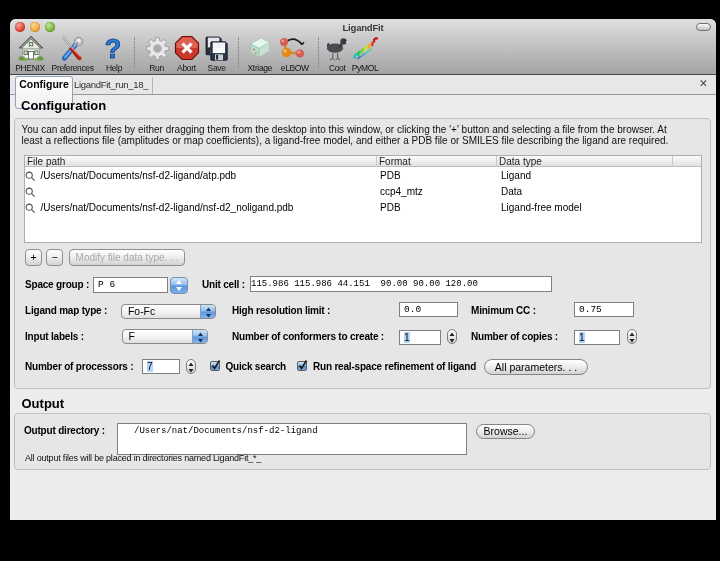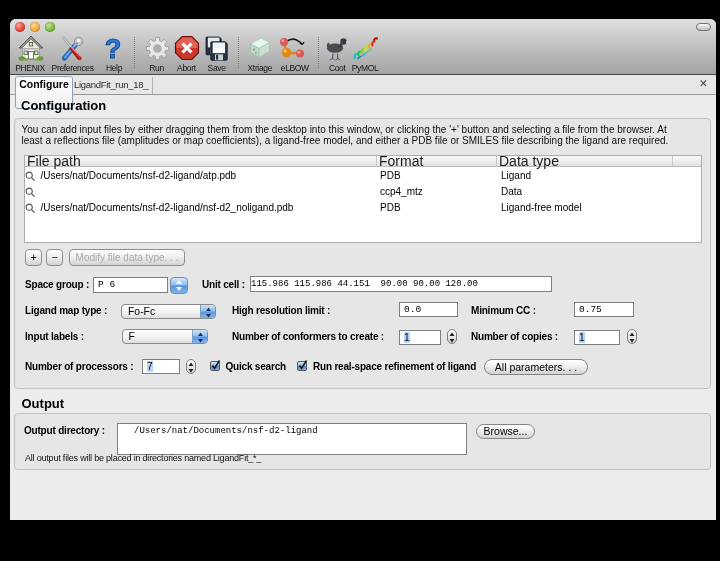--- a/index.html
+++ b/index.html
@@ -33,21 +33,21 @@
   border:1px solid #c0c0c0; border-radius:4px; }
 .small { font-size:10px; color:#101010; }
 .note { font-size:9px; letter-spacing:-0.2px; color:#101010; }
 .blab { font-size:10px; letter-spacing:-0.2px; font-weight:bold; color:#000; }
 
 #ftable { position:absolute; left:14px; top:136px; width:678px; height:88px;
   background:#fff; border:1px solid #adadad; }
 #fhead { position:absolute; left:0; top:0; width:676px; height:11px;
   background:linear-gradient(#fbfbfb,#e2e2e2); border-bottom:1px solid #bcbcbc; }
 .hcell { position:absolute; top:0; height:11px; border-right:1px solid #c8c8c8;
-  font-size:14px; color:#1c1c1c; line-height:11px; padding-left:2px; }
+  font-size:10px; color:#1c1c1c; line-height:11px; padding-left:2px; }
 .frow { position:absolute; left:0; width:676px; height:16px; font-size:10px; color:#000; }
 .fcell { position:absolute; top:0; line-height:16px; white-space:nowrap; }
 
 .btn { position:absolute; height:17px; border:1px solid #8f8f8f; border-radius:4px;
   background:linear-gradient(#ffffff,#efefef 45%,#d3d3d3); font-size:10.5px; color:#000;
   text-align:center; }
 .pillbtn { position:absolute; border:1px solid #858585; border-radius:9px;
   background:linear-gradient(#ffffff,#efefef 45%,#d2d2d2); font-size:10.5px; color:#000;
   text-align:center; }
 .tf { position:absolute; background:#fff; border:1px solid #7f7f7f; font-family:"Liberation Mono",monospace;
@@ -68,20 +68,21 @@
 #sbar { position:absolute; left:0; top:487px; width:706px; height:14px;
   background:#ededed; border-top:1px solid #8d8d8d; font-size:9.5px; color:#0e0e0e; }
 </style></head><body>
 
 <div id="win">
 
   <div id="tb">
     <div class="light" style="left:4.8px;background:radial-gradient(circle at 35% 30%, #fba49b, #e3473a 60%, #b3281d);box-shadow:inset 0 0 1px #7c1208;"></div>
     <div class="light" style="left:20.1px;background:radial-gradient(circle at 35% 30%, #fdd98f, #f0a93c 60%, #c07d16);box-shadow:inset 0 0 1px #8a5a00;"></div>
     <div class="light" style="left:35.2px;background:radial-gradient(circle at 35% 30%, #c5e399, #7cb742 60%, #538c1d);box-shadow:inset 0 0 1px #2c5a00;"></div>
+    <div id="title">LigandFit</div>
     <div id="pill"></div>
 
     <div class="tbitem" style="left:-9.5px;">
       <svg width="26" height="27" viewBox="0 0 26 27">
         <polygon points="13,1 25,13 22,13 13,4 4,13 1,13" fill="#8e8e8e" stroke="#4a4a4a" stroke-width="0.8"></polygon>
         <polygon points="13,4 22,13 22,14 4,14 4,13" fill="#e8e8e6" stroke="#777" stroke-width="0.6"></polygon>
         <rect x="4.5" y="14" width="17" height="10" fill="#f4f4f0" stroke="#888" stroke-width="0.7"></rect>
         <rect x="10.5" y="16.5" width="5" height="7.5" fill="#fdfdfb" stroke="#555" stroke-width="0.8"></rect>
         <rect x="6" y="16" width="3.4" height="3.6" fill="#cfe0ea" stroke="#4e6e2e" stroke-width="0.9"></rect>
         <rect x="16.6" y="16" width="3.4" height="3.6" fill="#cfe0ea" stroke="#4e6e2e" stroke-width="0.9"></rect>

